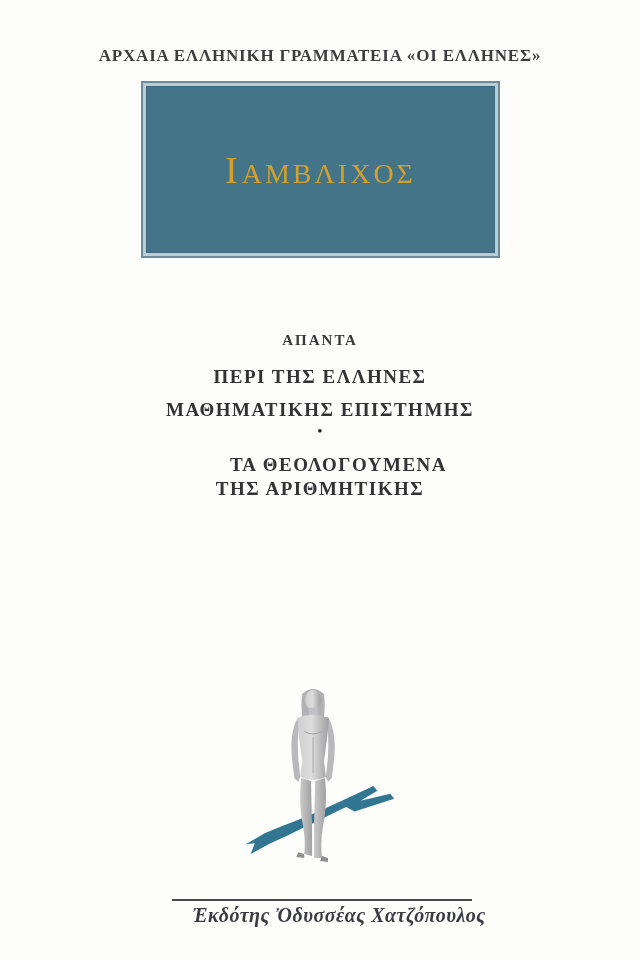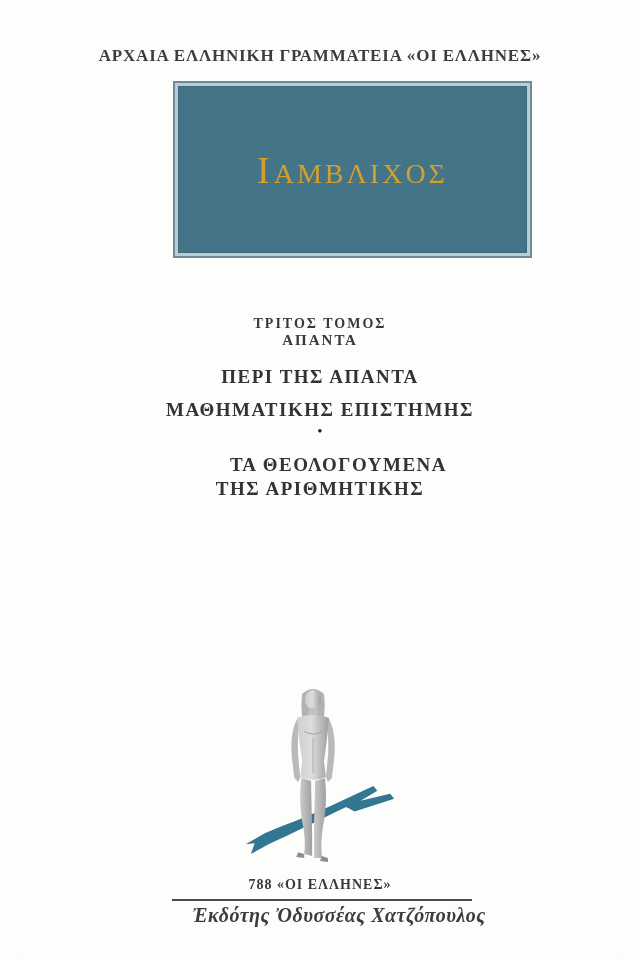--- a/index.html
+++ b/index.html
@@ -37,21 +37,20 @@
     top: 83px;
     width: 355px;
     height: 173px;
     box-sizing: border-box;
     background: #447488;
     border: 3px solid #bacdd6;
     box-shadow: 0 0 0 2px #6e8b98, inset 0 0 0 1px #3d6a7e;
     display: flex;
     align-items: center;
     justify-content: center;
-    margin-left: 32px;
   }
   .author-title {
     margin: 0;
     font-size: 28px;
     font-weight: normal;
     letter-spacing: 3px;
     color: #d3a02e;
     text-align: center;
   }
   .author-title::first-letter {
@@ -126,23 +125,22 @@
 <div class="cover">
 
   <div class="line series-header">ΑΡΧΑΙΑ ΕΛΛΗΝΙΚΗ ΓΡΑΜΜΑΤΕΙΑ «ΟΙ ΕΛΛΗΝΕΣ»</div>
 
   <div class="title-panel">
     <h1 class="author-title">ΙΑΜΒΛΙΧΟΣ</h1>
   </div>
 
   <div class="line apanta">ΑΠΑΝΤΑ</div>
 
-  <div class="line tomos">ΤΡΙΤΟΣ ΤΟΜΟΣ</div>
 
-  <div class="line work-line w1a">ΠΕΡΙ ΤΗΣ ΑΠΑΝΤΑ</div>
+  <div class="line work-line w1a">ΠΕΡΙ ΤΗΣ ΕΛΛΗΝΕΣ</div>
 
   <div class="line work-line w1b">ΜΑΘΗΜΑΤΙΚΗΣ ΕΠΙΣΤΗΜΗΣ</div>
 
   <div class="line sep-dot">•</div>
 
   <div class="line work-line w2a">ΤΑ ΘΕΟΛΟΓΟΥΜΕΝΑ</div>
 
   <div class="line work-line w2b">ΤΗΣ ΑΡΙΘΜΗΤΙΚΗΣ</div>
 
   <svg class="logo-svg" viewBox="0 0 160 180" aria-hidden="true">
@@ -172,19 +170,18 @@
       <path d="M57 32 Q73 26 89 32 L87 54 L84 76 L86 92 Q73 98 60 92 L62 76 L59 54 Z" fill="url(#gStone)"></path>
       <path d="M64 46 Q73 51 82 46" stroke="#a2a2a4" fill="none" stroke-width="1"></path>
       <line x1="73" y1="52" x2="73" y2="88" stroke="#aaaaac" stroke-width="1"></line>
       <path d="M61 93 C59 112 60 128 63 142 C65 154 65 162 64 170 L72 172 L72 150 C72 132 71 112 71 96 Z" fill="url(#gLeg)"></path>
       <path d="M85 93 C87 112 86 128 83 142 C81 154 81 164 82 174 L74 174 L74 150 C74 132 75 112 75 96 Z" fill="url(#gLeg)"></path>
       <path d="M58 168 L64 170 L64 174 L56 173 Z" fill="#8e8e90"></path>
       <path d="M82 172 L88 174 L88 178 L80 177 Z" fill="#8e8e90"></path>
     </g>
   </svg>
 
-  <div class="line series-number">788 «ΟΙ ΕΛΛΗΝΕΣ»</div>
 
   <div class="footer-rule"></div>
 
   <div class="line publisher">Ἐκδότης Ὀδυσσέας Χατζόπουλος</div>
 
 </div>
 
 </body></html>

